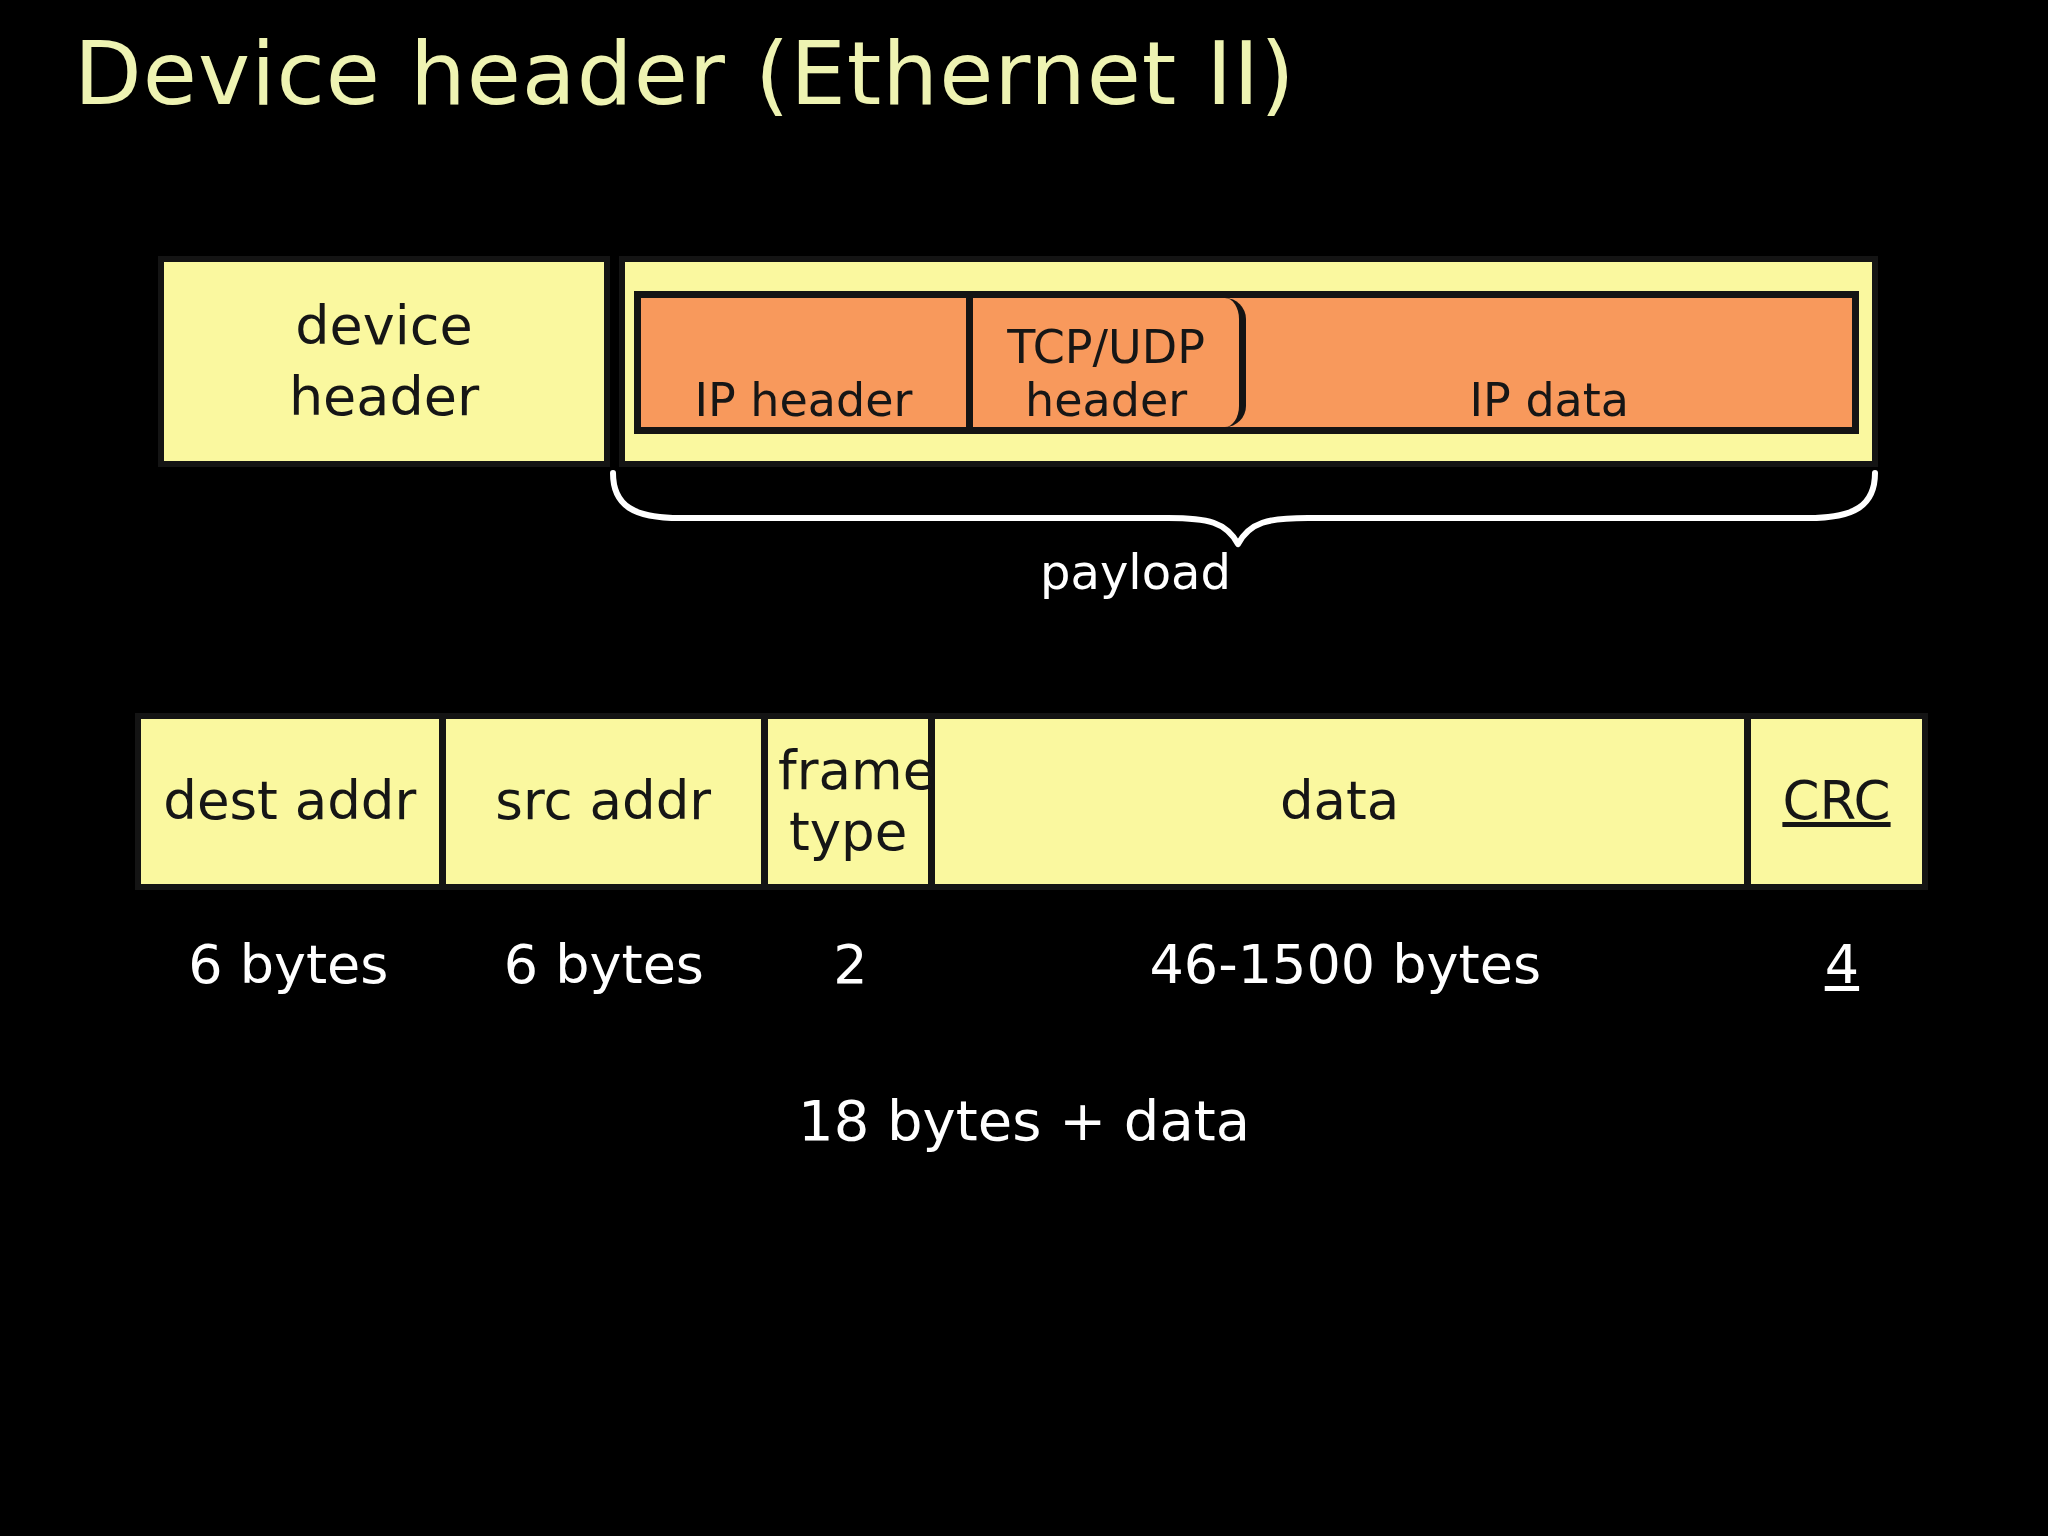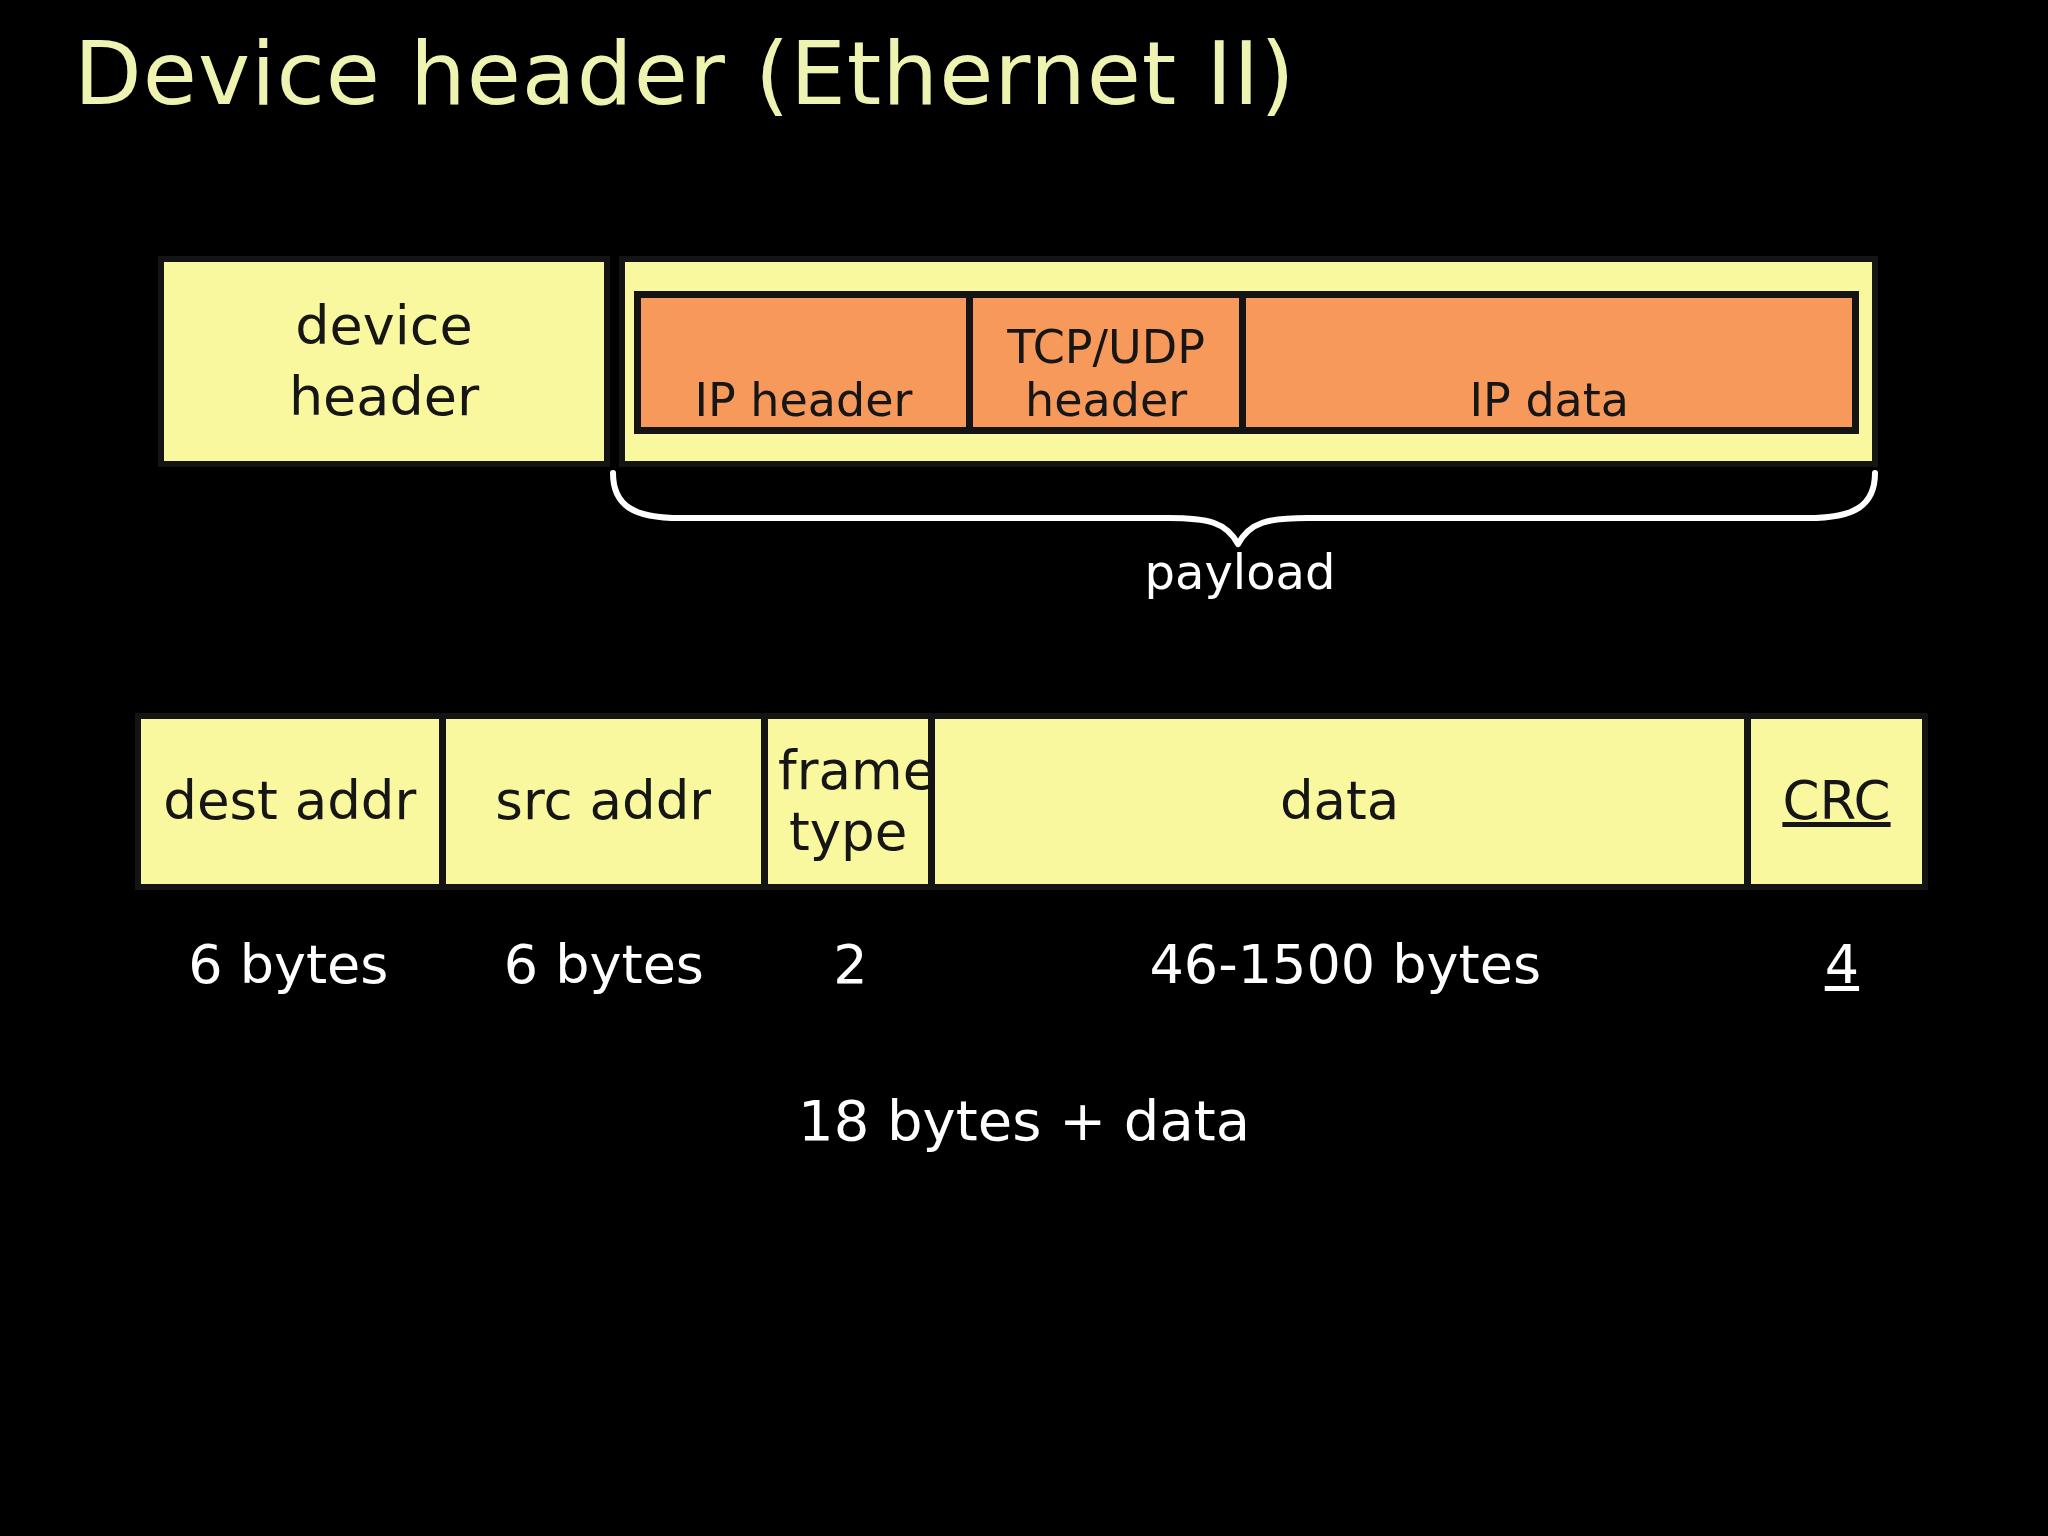--- a/index.html
+++ b/index.html
@@ -34,27 +34,27 @@
   .orange-strip{
     position:absolute;left:9px;top:29px;right:13px;bottom:27px;
     box-sizing:border-box;border:7px solid var(--outline);
     background:var(--payload-fill);display:flex;
   }
   .ocell{
     box-sizing:border-box;display:flex;align-items:flex-end;justify-content:center;
     text-align:center;color:var(--label-text);font-size:46px;line-height:1.15;
   }
   .ocell-ip{width:27.4%;border-right:7px solid var(--outline);}
-  .ocell-tcp{width:22.6%;border-right:7px solid var(--outline);}
+  .ocell-tcp{width:22.6%;border-right:7px solid var(--outline);border-radius:21px;}
   .ocell-ipdata{flex:1;}
   .ocell-tcp span{display:inline-block;width:230px;}
   
   .brace{position:absolute;left:610px;top:470px;}
   .payload-label{
-    position:absolute;left:1040px;top:544px;width:400px;text-align:center;
+    position:absolute;left:1040px;top:544px;width:400px;
     color:var(--annotation-text);font-size:48px;
   }
   
   .frame-row{
     position:absolute;left:135px;top:713px;width:1793px;height:177px;
     box-sizing:border-box;border:6px solid var(--outline);
     background:var(--box-fill);display:flex;
   }
   .fcell{
     box-sizing:border-box;display:flex;align-items:center;justify-content:center;

